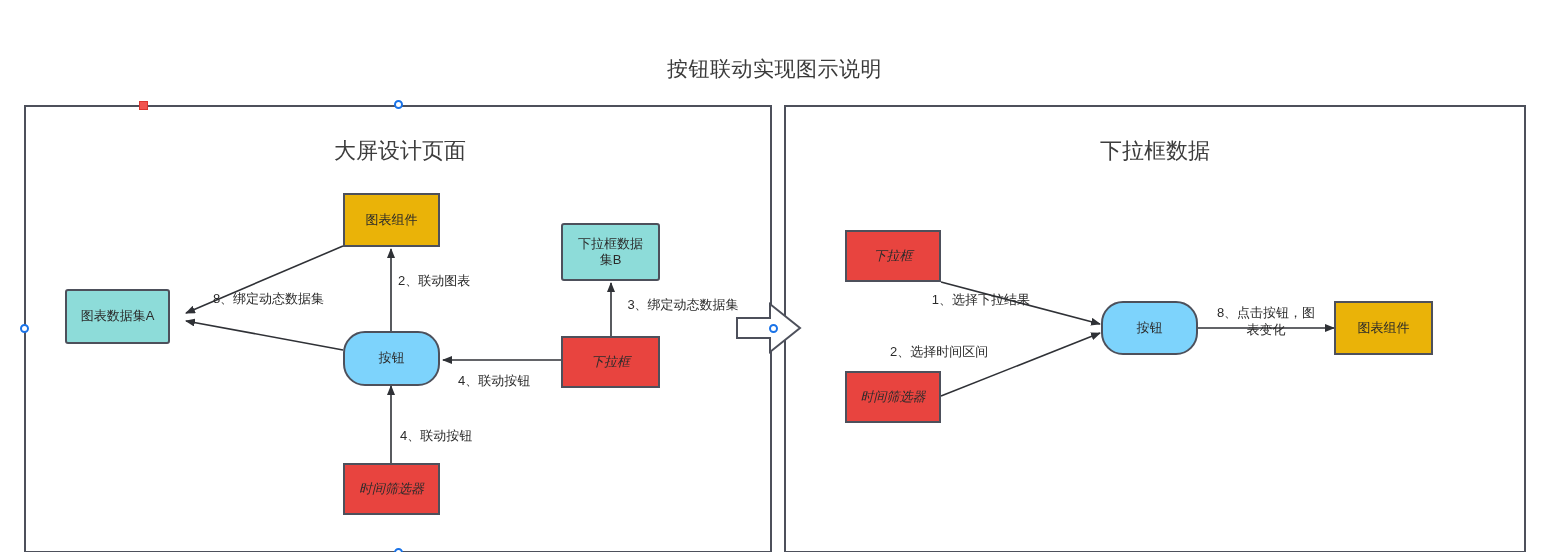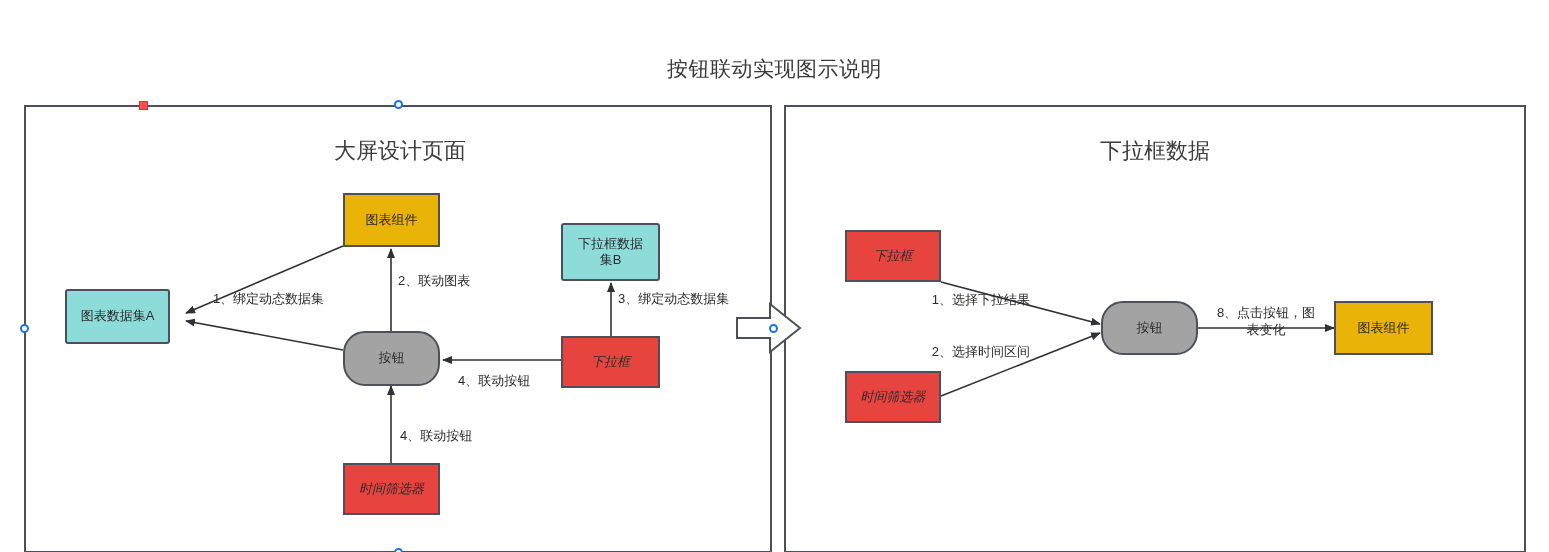--- a/index.html
+++ b/index.html
@@ -54,21 +54,21 @@
     justify-content: center;
     text-align: center;
     font-size: 13px;
     color: #2b2b2b;
     line-height: 1.25;
     padding: 2px 4px;
   }
   .node.cyan   { background: #8ddcd9; border-radius: 3px; }
   .node.orange { background: #eab308; }
   .node.red    { background: #e8443f; font-style: italic; }
-  .node.salmon { background: #a3a3a3; border-radius: 22px; }
+  .node.salmon { background: #7dd3fc; border-radius: 22px; }
 
   .edge-label {
     position: absolute;
     font-size: 13px;
     color: #2b2b2b;
     white-space: pre;
     text-align: center;
     line-height: 1.3;
   }
 
@@ -146,41 +146,41 @@
 
   <div class="node cyan" style="left:561px; top:190px; width:99px; height:58px; white-space:pre-line;">下拉框数据
 集B</div>
 
   <div class="node salmon" style="left:343px; top:298px; width:97px; height:55px;">按钮</div>
 
   <div class="node red" style="left:561px; top:303px; width:99px; height:52px;">下拉框</div>
 
   <div class="node red" style="left:343px; top:430px; width:97px; height:52px;">时间筛选器</div>
 
-  <div class="edge-label" style="left:196px; top:258px; width:145px;">1、绑定动态数据集</div>
+  <div class="edge-label" style="left:196px; top:258px; width:145px;">8、绑定动态数据集</div>
 
   <div class="edge-label" style="left:398px; top:240px; width:100px; text-align:left;">2、联动图表</div>
 
-  <div class="edge-label" style="left:618px; top:258px; width:130px; text-align:left;">3、绑定动态数据集</div>
+  <div class="edge-label" style="left:618px; top:264px; width:130px; text-align:center;">3、绑定动态数据集</div>
 
   <div class="edge-label" style="left:458px; top:340px; width:100px; text-align:left;">4、联动按钮</div>
 
   <div class="edge-label" style="left:400px; top:395px; width:100px; text-align:left;">4、联动按钮</div>
 
   <div class="node red" style="left:845px; top:197px; width:96px; height:52px;">下拉框</div>
 
   <div class="node red" style="left:845px; top:338px; width:96px; height:52px;">时间筛选器</div>
 
   <div class="node salmon" style="left:1101px; top:268px; width:97px; height:54px;">按钮</div>
 
   <div class="node orange" style="left:1334px; top:268px; width:99px; height:54px;">图表组件</div>
 
   <div class="edge-label" style="left:890px; top:259px; width:140px; text-align:right;">1、选择下拉结果</div>
 
-  <div class="edge-label" style="left:890px; top:311px; width:140px; text-align:right;">2、选择时间区间</div>
+  <div class="edge-label" style="left:890px; top:311px; width:140px; text-align:left;">2、选择时间区间</div>
 
   <div class="edge-label" style="left:1210px; top:272px; width:112px; white-space:pre-line; text-align:center;">8、点击按钮，图
 表变化</div>
 
   <div class="handle square" style="left:139px; top:68px;"></div>
   <div class="handle circle" style="left:394px; top:67px;"></div>
   <div class="handle circle" style="left:20px; top:291px;"></div>
   <div class="handle circle" style="left:394px; top:515px;"></div>
   <div class="handle circle" style="left:769px; top:291px;"></div>
 

